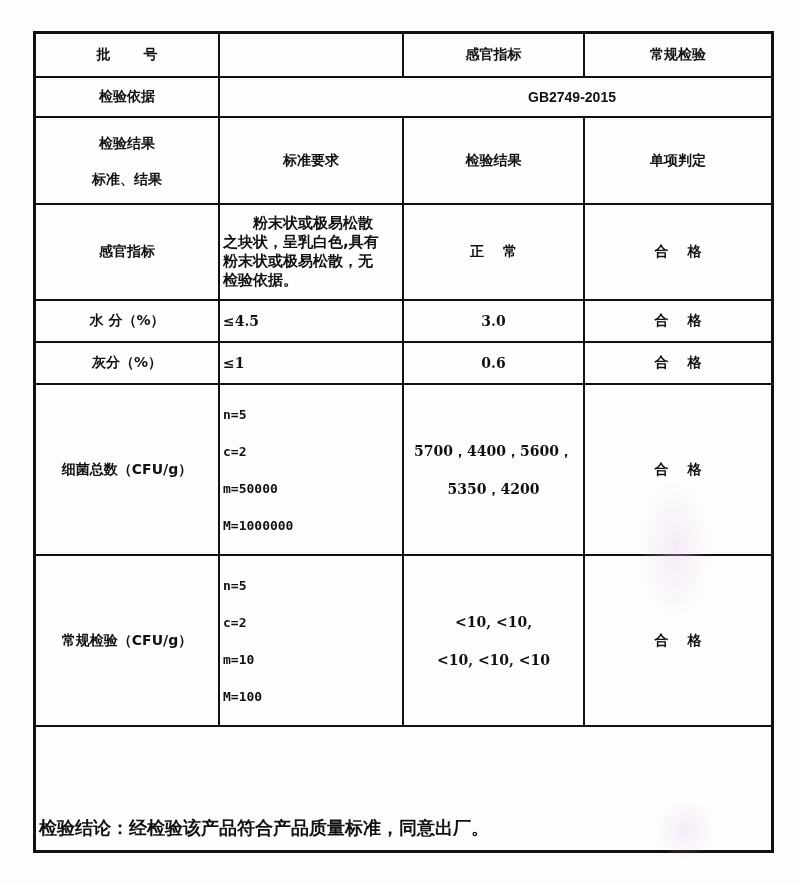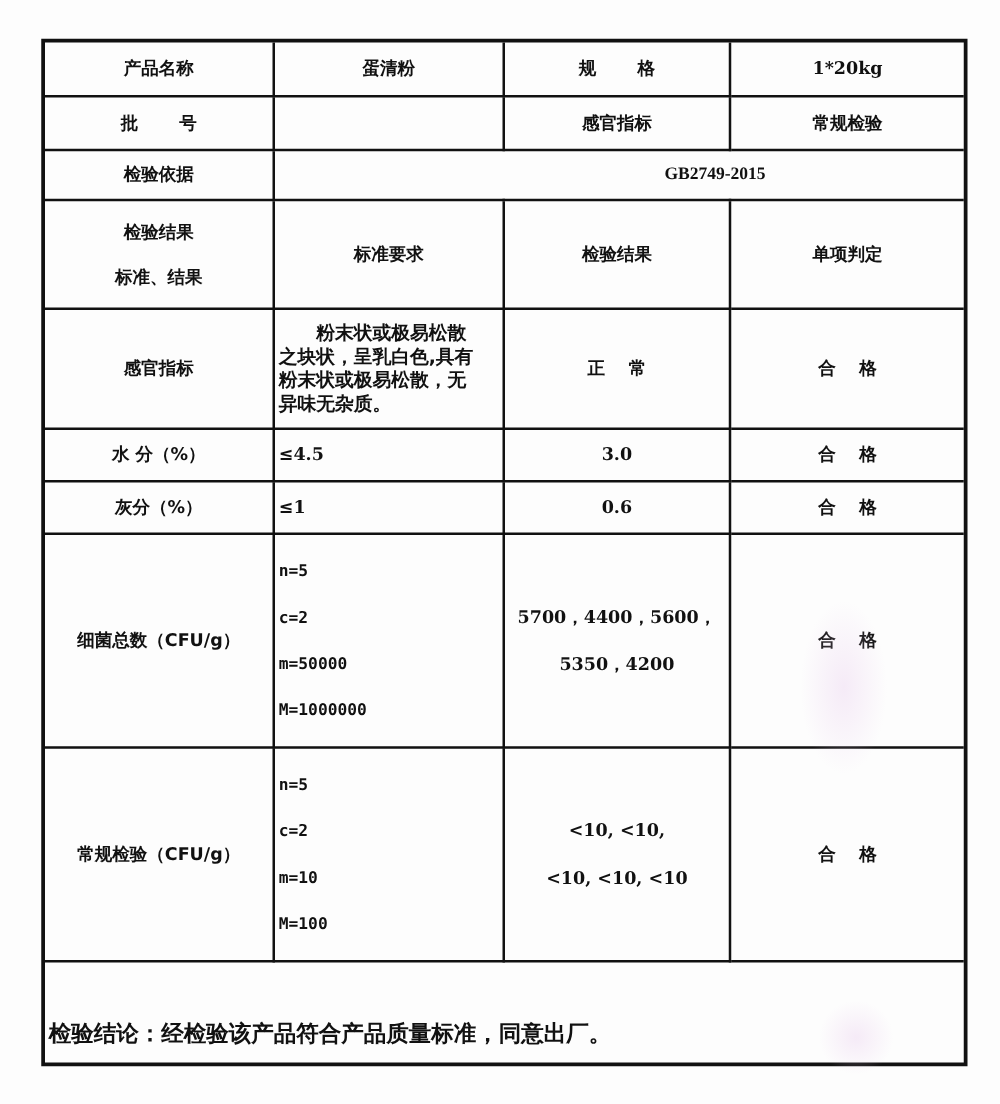--- a/index.html
+++ b/index.html
@@ -92,21 +92,21 @@
       right: 0;
       bottom: 0;
       height: 44px;
       line-height: 44px;
       padding-left: 3px;
       font-size: 18px;
       font-weight: bold;
       text-align: left;
     }
     .gb {
-      font-family: Liberation Serif, serif;
+      font-family: Liberation Sans, sans-serif;
       font-size: 14px;
       text-align: center;
       padding-left: 26px !important;
       margin-left: 36px;
     }
     .stain {
       position: absolute;
       left: 640px;
       top: 480px;
       width: 70px;
@@ -131,26 +131,20 @@
 
 <div class="sheet">
   <table class="report">
     <colgroup>
       <col class="col1">
         <col class="col2">
         <col class="col3">
         <col class="col4">
     </colgroup>
     <tbody>
-        <tr class="r-h">
-      <td>产品名称</td>
-      <td>蛋清粉</td>
-      <td class="wide-gap">规 格</td>
-      <td class="mono">1*20kg</td>
-    </tr>
     <tr class="r-h">
       <td class="wide-gap">批 号</td>
       <td></td>
       <td>感官指标</td>
       <td>常规检验</td>
     </tr>
     <tr class="r-h3">
       <td>检验依据</td>
       <td colspan="3" class="gb" style="padding-left:153px !important;">GB2749-2015</td>
     </tr>
@@ -162,21 +156,21 @@
       <td>标准要求</td>
       <td>检验结果</td>
       <td>单项判定</td>
     </tr>
     <tr class="r-sens">
       <td>感官指标</td>
       <td class="sens-text">
         <div class="indent">粉末状或极易松散</div>
         <div>之块状，呈乳白色,具有</div>
         <div>粉末状或极易松散，无</div>
-        <div>异味无杂质。</div>
+        <div>检验依据。</div>
       </td>
       <td class="mid-gap">正 常</td>
       <td class="mid-gap">合 格</td>
     </tr>
     <tr class="r-small">
       <td>水 分（%）</td>
       <td class="left-text mono">≤4.5</td>
       <td class="mono">3.0</td>
       <td class="mid-gap">合 格</td>
     </tr>

